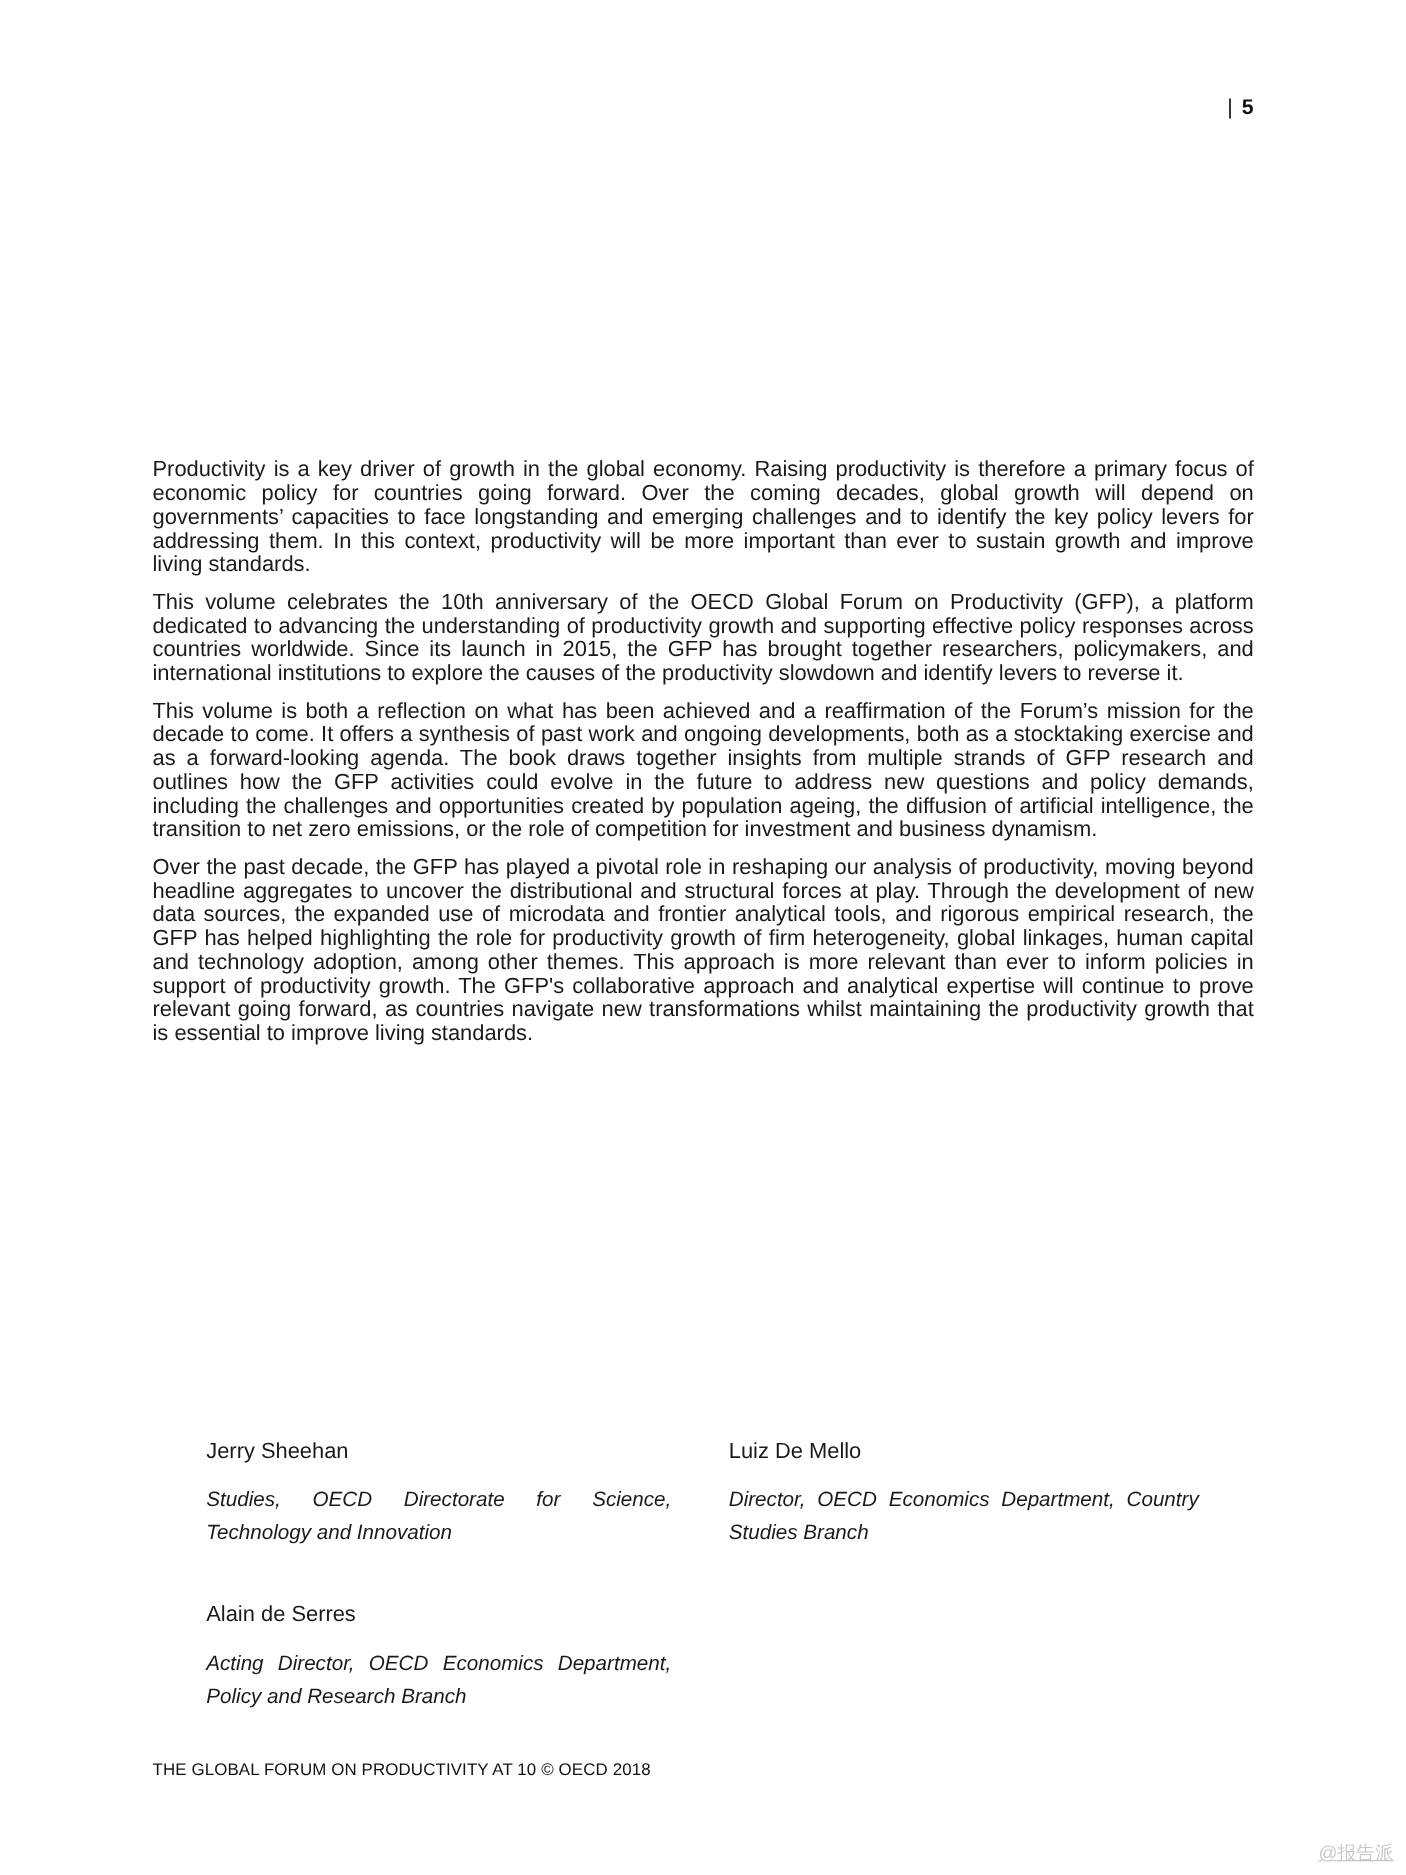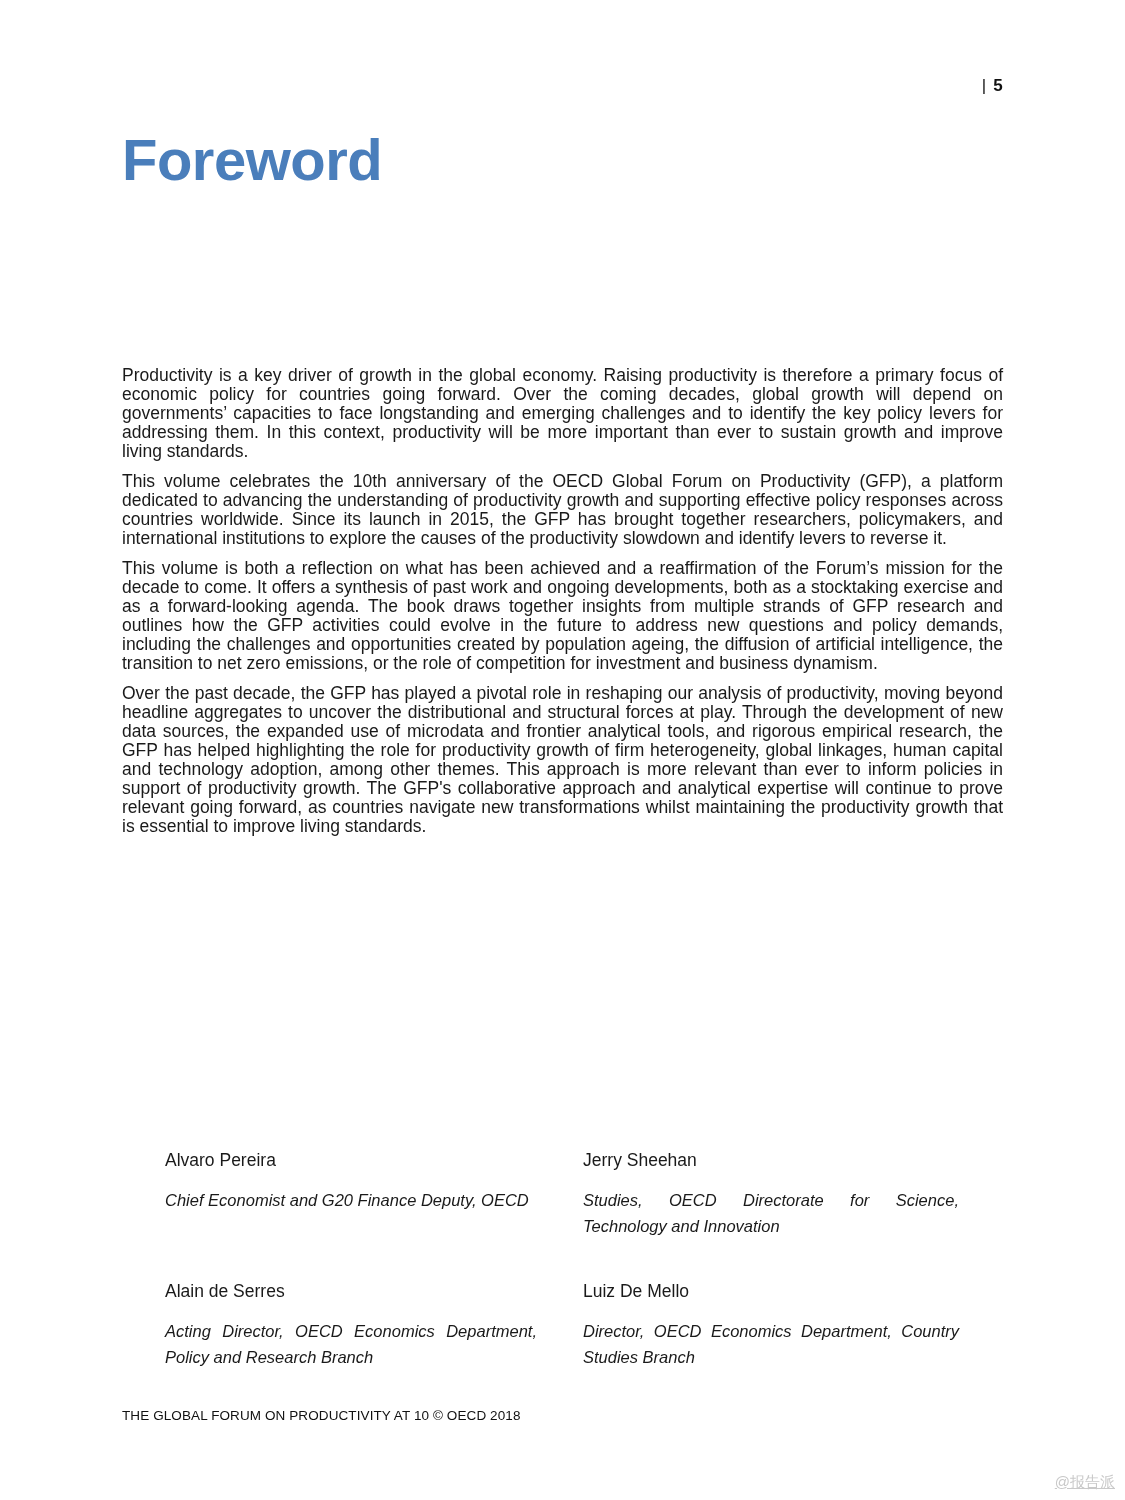--- a/index.html
+++ b/index.html
@@ -87,45 +87,40 @@
 </style>
 </head>
 <body>
 
 <div class="page">
 
   <div class="page-number">
     <span class="sep">|</span><span>5</span>
   </div>
 
-  <h1 class="title">Foreword</h1>
 
   <div class="body-text">
     <p>Productivity is a key driver of growth in the global economy. Raising productivity is therefore a primary focus of economic policy for countries going forward. Over the coming decades, global growth will depend on governments’ capacities to face longstanding and emerging challenges and to identify the key policy levers for addressing them. In this context, productivity will be more important than ever to sustain growth and improve living standards.</p>
     <p>This volume celebrates the 10th anniversary of the OECD Global Forum on Productivity (GFP), a platform dedicated to advancing the understanding of productivity growth and supporting effective policy responses across countries worldwide. Since its launch in 2015, the GFP has brought together researchers, policymakers, and international institutions to explore the causes of the productivity slowdown and identify levers to reverse it.</p>
     <p>This volume is both a reflection on what has been achieved and a reaffirmation of the Forum’s mission for the decade to come. It offers a synthesis of past work and ongoing developments, both as a stocktaking exercise and as a forward-looking agenda. The book draws together insights from multiple strands of GFP research and outlines how the GFP activities could evolve in the future to address new questions and policy demands, including the challenges and opportunities created by population ageing, the diffusion of artificial intelligence, the transition to net zero emissions, or the role of competition for investment and business dynamism.</p>
     <p>Over the past decade, the GFP has played a pivotal role in reshaping our analysis of productivity, moving beyond headline aggregates to uncover the distributional and structural forces at play. Through the development of new data sources, the expanded use of microdata and frontier analytical tools, and rigorous empirical research, the GFP has helped highlighting the role for productivity growth of firm heterogeneity, global linkages, human capital and technology adoption, among other themes. This approach is more relevant than ever to inform policies in support of productivity growth. The GFP's collaborative approach and analytical expertise will continue to prove relevant going forward, as countries navigate new transformations whilst maintaining the productivity growth that is essential to improve living standards.</p>
   </div>
 
   <div class="signatures">
     <div class="sig">
-      <div class="sig-name">Alvaro Pereira</div>
-      <div class="sig-title">Chief Economist and G20 Finance Deputy, OECD</div>
-    </div>
-    <div class="sig">
       <div class="sig-name">Jerry Sheehan</div>
       <div class="sig-title">Studies, OECD Directorate for Science, Technology and Innovation</div>
     </div>
     <div class="sig">
+      <div class="sig-name">Luiz De Mello</div>
+      <div class="sig-title">Director, OECD Economics Department, Country Studies Branch</div>
+    </div>
+    <div class="sig">
       <div class="sig-name">Alain de Serres</div>
       <div class="sig-title">Acting Director, OECD Economics Department, Policy and Research Branch</div>
-    </div>
-    <div class="sig">
-      <div class="sig-name">Luiz De Mello</div>
-      <div class="sig-title">Director, OECD Economics Department, Country Studies Branch</div>
     </div>
   </div>
 
   <div class="footer">THE GLOBAL FORUM ON PRODUCTIVITY AT 10 © OECD 2018</div>
 
   <div class="watermark">@报告派</div>
 
 </div>
 
 </body></html>

